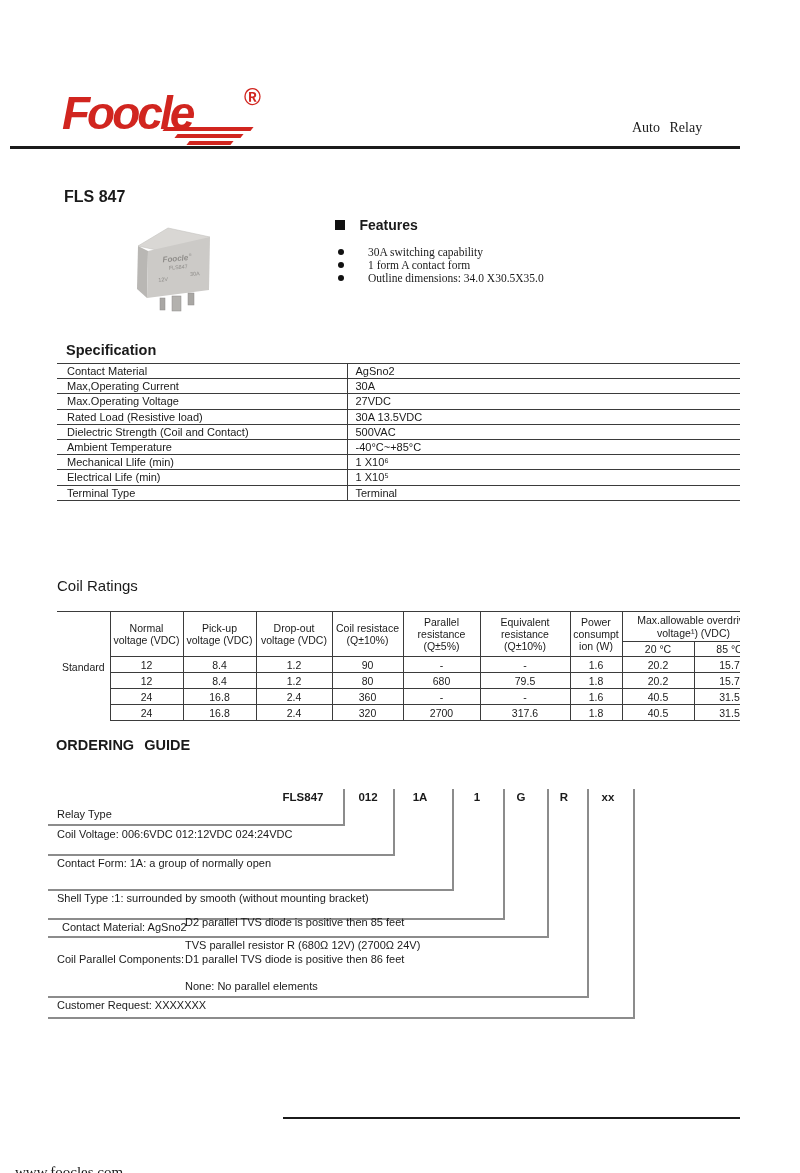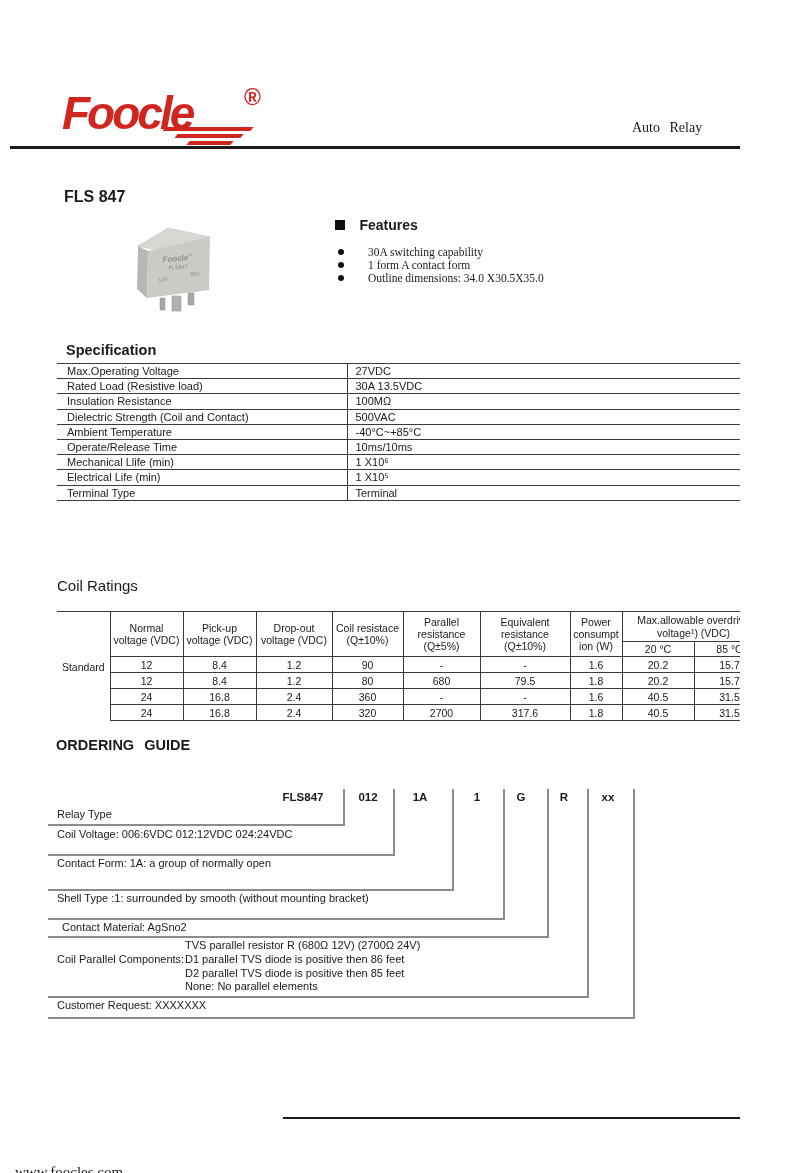--- a/index.html
+++ b/index.html
@@ -89,42 +89,42 @@
   <div class="feat-item" style="top:272px;"><span class="feat-dot"></span><span>Outline dimensions: 34.0 X30.5X35.0</span></div>
 
   <div class="abs sec-title" style="left:66px;top:342px;">Specification</div>
   <table class="abs spec-table" style="left:57px;top:363px;">
     <colgroup>
         <col style="width:290px;">
         <col style="width:418px;">
       </colgroup>
     <tbody>
     <tr>
+          <td>Contact Material</td>
+          <td class="val">AgSno2</td>
+        </tr>
+    <tr>
+          <td>Max,Operating Current</td>
+          <td class="val">30A</td>
+        </tr>
+    <tr>
           <td>Max.Operating Voltage</td>
           <td class="val">27VDC</td>
         </tr>
     <tr>
           <td>Rated Load (Resistive load)</td>
           <td class="val">30A 13.5VDC</td>
         </tr>
     <tr>
-          <td>Insulation Resistance</td>
-          <td class="val">100MΩ</td>
-        </tr>
-    <tr>
           <td>Dielectric Strength (Coil and Contact)</td>
           <td class="val">500VAC</td>
         </tr>
     <tr>
           <td>Ambient Temperature</td>
           <td class="val">-40°C~+85°C</td>
-        </tr>
-    <tr>
-          <td>Operate/Release Time</td>
-          <td class="val">10ms/10ms</td>
         </tr>
     <tr>
           <td>Mechanical Llife (min)</td>
           <td class="val">1 X10⁶</td>
         </tr>
     <tr>
           <td>Electrical Life (min)</td>
           <td class="val">1 X10⁵</td>
         </tr>
     <tr>
@@ -236,21 +236,21 @@
   <div class="oline" style="top:854px;width:347px;"></div>
   <div class="odesc" style="top:857px;">Contact Form: 1A: a group of normally open</div>
   <div class="oline" style="top:889px;width:406px;"></div>
   <div class="odesc" style="top:892px;">Shell Type :1: surrounded by smooth (without mounting bracket)</div>
   <div class="oline" style="top:918px;width:457px;"></div>
   <div class="odesc" style="top:921px;left:62px;">Contact Material: AgSno2</div>
   <div class="oline" style="top:936px;width:501px;"></div>
   <div class="oopt" style="top:939px;">TVS parallel resistor R (680Ω 12V) (2700Ω 24V)</div>
   <div class="odesc" style="top:953px;">Coil Parallel Components:</div>
   <div class="oopt" style="top:953px;">D1 parallel TVS diode is positive then 86 feet</div>
-  <div class="oopt" style="top:967px;">D2 parallel TVS diode is positive then 85 feet</div>
+  <div class="oopt" style="top:916px;">D2 parallel TVS diode is positive then 85 feet</div>
   <div class="oopt" style="top:980px;">None: No parallel elements</div>
   <div class="oline" style="top:996px;width:541px;"></div>
   <div class="odesc" style="top:999px;">Customer Request:  XXXXXXX</div>
   <div class="oline" style="top:1017px;width:587px;"></div>
 
   <div class="hrule" style="left:283px;top:1117px;width:494px;height:2px;"></div>
   <div class="abs footer-site" style="left:15px;top:1130px;margin-top:34px;">www.foocles.com</div>
 
 </div>
 

